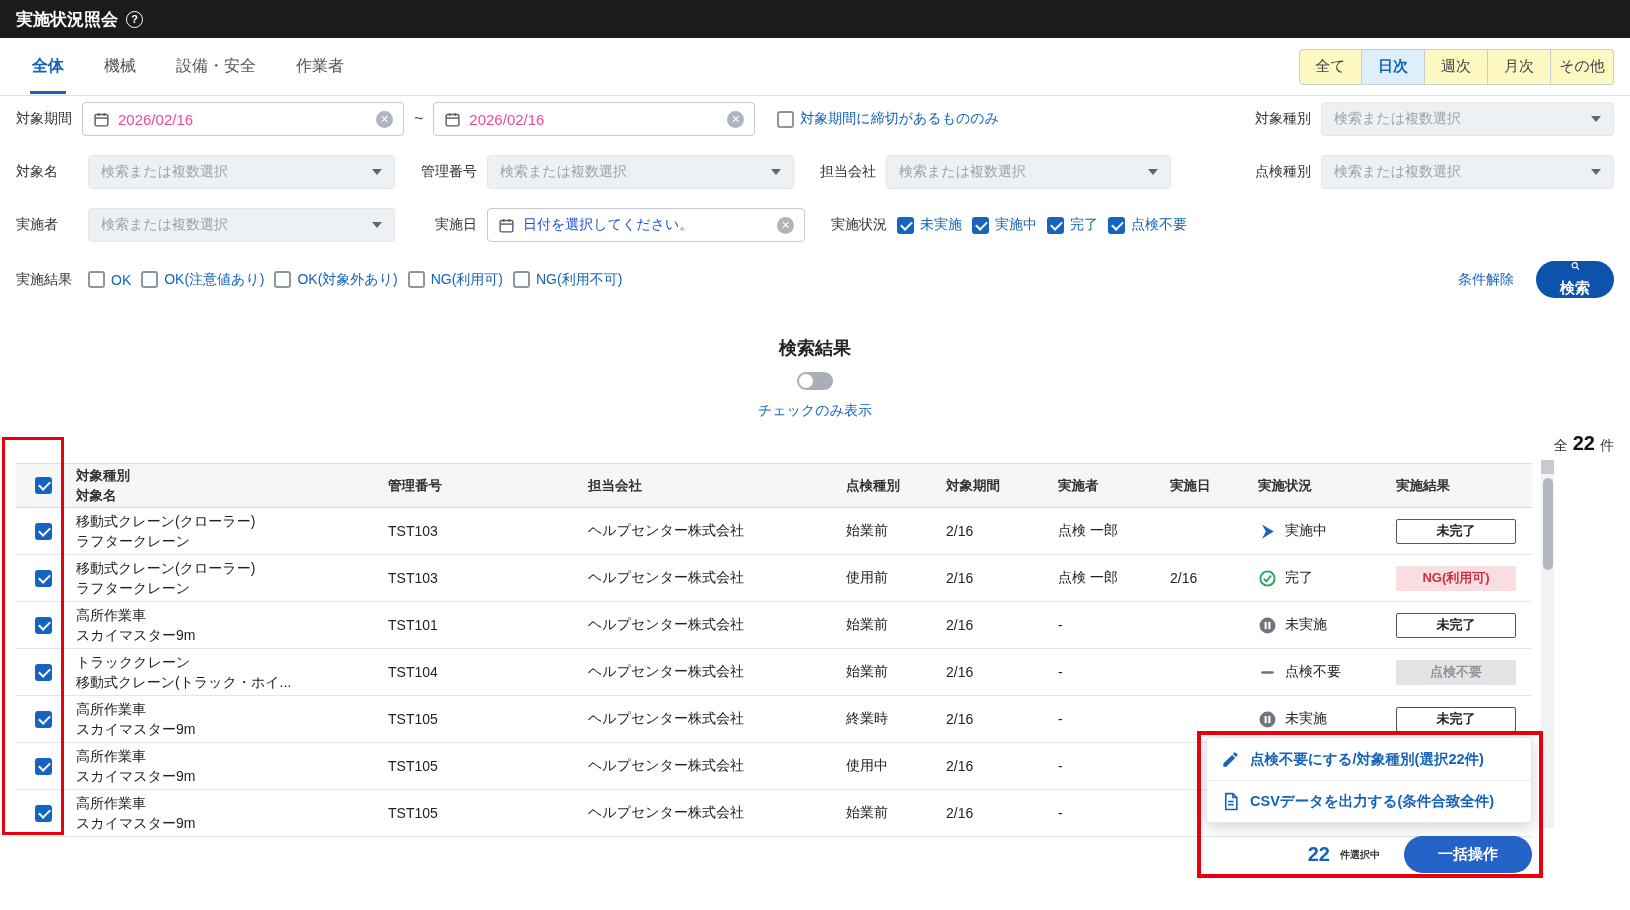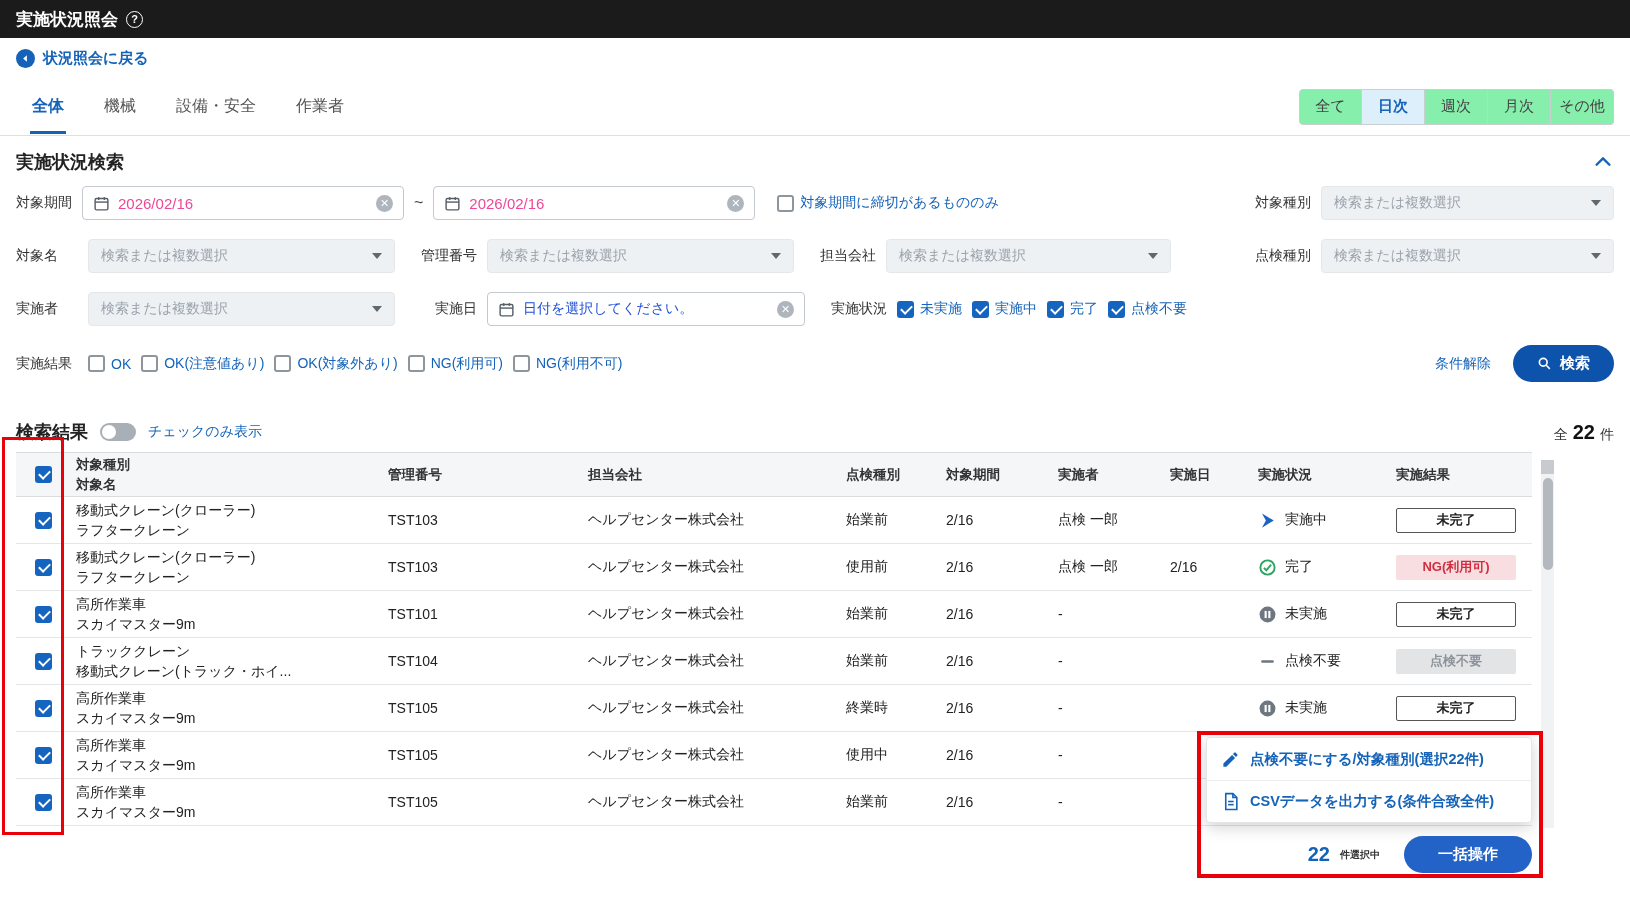--- a/index.html
+++ b/index.html
@@ -17,21 +17,21 @@
   .back-circle { width:19px; height:19px; border-radius:50%; background:#1563b8; display:flex; align-items:center; justify-content:center; }
   .back-circle svg { width:11px; height:11px; }
   .back-label { color:#1563b8; font-size:15px; font-weight:bold; }
 
   
   .tabrow { height:58px; display:flex; align-items:center; padding:0 16px; border-bottom:1px solid #dcdfe3; }
   .tabs { display:flex; gap:36px; padding-left:14px; }
   .tab { font-size:16px; color:#555; padding:16px 2px 14px; cursor:pointer; }
   .tab.active { color:#1563b8; font-weight:bold; border-bottom:3px solid #1563b8; }
   .segmented { margin-left:auto; display:flex; }
-  .seg-btn { min-width:63px; height:36px; background:#86efac; border:1px solid #c9ced3; border-left-width:0; display:flex; align-items:center; justify-content:center; font-size:15px; color:#444; cursor:pointer; }
+  .seg-btn { min-width:63px; height:36px; background:#fef9c3; border:1px solid #c9ced3; border-left-width:0; display:flex; align-items:center; justify-content:center; font-size:15px; color:#444; cursor:pointer; }
   .seg-btn:first-child { border-left-width:1px; border-radius:4px 0 0 4px; }
   .seg-btn:last-child { border-radius:0 4px 4px 0; }
   .seg-btn.active { background:#ddeffb; color:#1563b8; font-weight:bold; }
 
   
   .panel-head { display:flex; align-items:center; padding:14px 16px 6px; }
   .panel-title { font-size:18px; font-weight:bold; color:#222; }
   .chev-up { margin-left:auto; width:22px; height:22px; cursor:pointer; }
 
   .form { padding:6px 16px 14px; display:flex; flex-direction:column; gap:19px; }
@@ -47,25 +47,25 @@
   .dd-arrow { width:0; height:0; border-left:5px solid transparent; border-right:5px solid transparent; border-top:6px solid #5f6870; margin-left:8px; }
   .cb { width:17px; height:17px; border:2px solid #8d959d; border-radius:3px; background:#fff; position:relative; flex:none; cursor:pointer; }
   .cb.checked { background:#1565c0; border-color:#1565c0; }
   .cb.checked::after { content:""; position:absolute; left:4px; top:0px; width:5px; height:9px; border-right:2px solid #fff; border-bottom:2px solid #fff; transform:rotate(45deg); }
   .cb-label { color:#1563b8; font-size:14px; white-space:nowrap; }
   .cb-group { display:flex; align-items:center; gap:6px; }
   .w322 { width:322px; } .w307 { width:307px; } .w293 { width:293px; } .w285 { width:285px; } .w318 { width:318px; }
   .tilde { font-size:16px; color:#444; }
   .right-group { margin-left:auto; display:flex; align-items:center; gap:10px; }
   .link-blue { color:#1563b8; font-size:14px; cursor:pointer; white-space:nowrap; }
-  .search-btn { display:flex; align-items:center; gap:8px; background:#0d52ab; color:#fff; font-weight:bold; font-size:15px; height:37px; padding:0 24px; border:none; border-radius:19px; cursor:pointer; }
+  .search-btn { display:flex; align-items:center; gap:8px; background:#0d52ab; color:#fff; font-weight:bold; font-size:15px; height:37px; padding:0 24px; border:none; border-radius:19px; cursor:pointer;flex-direction:column; }
   .search-btn svg { width:15px; height:15px; }
 
   
-  .results-head { display:flex; align-items:center; gap:12px; padding:24px 16px 8px; }
+  .results-head { display:flex; align-items:center; gap:12px; padding:24px 16px 8px;flex-direction:column; }
   .results-title { font-size:18px; font-weight:bold; }
   .toggle { width:36px; height:18px; border-radius:9px; background:#a9afb6; position:relative; cursor:pointer; flex:none; }
   .toggle .knob { position:absolute; left:2px; top:2px; width:14px; height:14px; border-radius:50%; background:#fff; }
   .total { margin-left:auto; font-size:14px; color:#333; display:flex; align-items:baseline; gap:5px; }
   .total b { font-size:20px; color:#111; }
 
   
   .table { margin-left:16px; width:1516px; border-top:1px solid #d9dcdf; }
   .thead { display:flex; background:#f4f6f8; border-bottom:1px solid #d9dcdf; min-height:38px; align-items:center; font-size:13.5px; color:#333; font-weight:600; }
   .trow { display:flex; align-items:center; border-bottom:1px solid #e4e7ea; height:47px; font-size:14px; background:#fff; }
@@ -104,53 +104,37 @@
 </head>
 <body>
 
 <div class="app">
 
   <header class="topbar">
     <span class="title">実施状況照会</span>
     <span class="help-icon">?</span>
   </header>
 
-  <div class="backrow">
-    <span class="back-circle">
-      <svg viewBox="0 0 24 24" fill="#fff">
-          <path d="M15 5l-8 7 8 7z"></path>
-        </svg>
-    </span>
-    <span class="back-label">状況照会に戻る</span>
-  </div>
 
   <div class="tabrow">
     <div class="tabs">
       <div class="tab active">全体</div>
       <div class="tab">機械</div>
       <div class="tab">設備・安全</div>
       <div class="tab">作業者</div>
     </div>
     <div class="segmented">
       <div class="seg-btn">全て</div>
       <div class="seg-btn active">日次</div>
       <div class="seg-btn">週次</div>
       <div class="seg-btn">月次</div>
       <div class="seg-btn">その他</div>
     </div>
   </div>
 
-  <div class="panel-head">
-    <span class="panel-title">実施状況検索</span>
-    <span class="chev-up">
-      <svg viewBox="0 0 24 24" fill="none" stroke="#1563b8" stroke-width="2.6" stroke-linecap="round" stroke-linejoin="round">
-          <path d="M5 15l7-7 7 7"></path>
-        </svg>
-    </span>
-  </div>
 
   <div class="form">
 
     <div class="frow">
       <span class="flabel">対象期間</span>
       <div class="datefield w322">
         <span class="cal"><svg viewBox="0 0 24 24" fill="none" stroke="#555e66" stroke-width="2">
               <rect x="3" y="5" width="18" height="16" rx="2"></rect>
               <line x1="3" y1="10" x2="21" y2="10"></line>
               <line x1="8" y1="3" x2="8" y2="7"></line>

